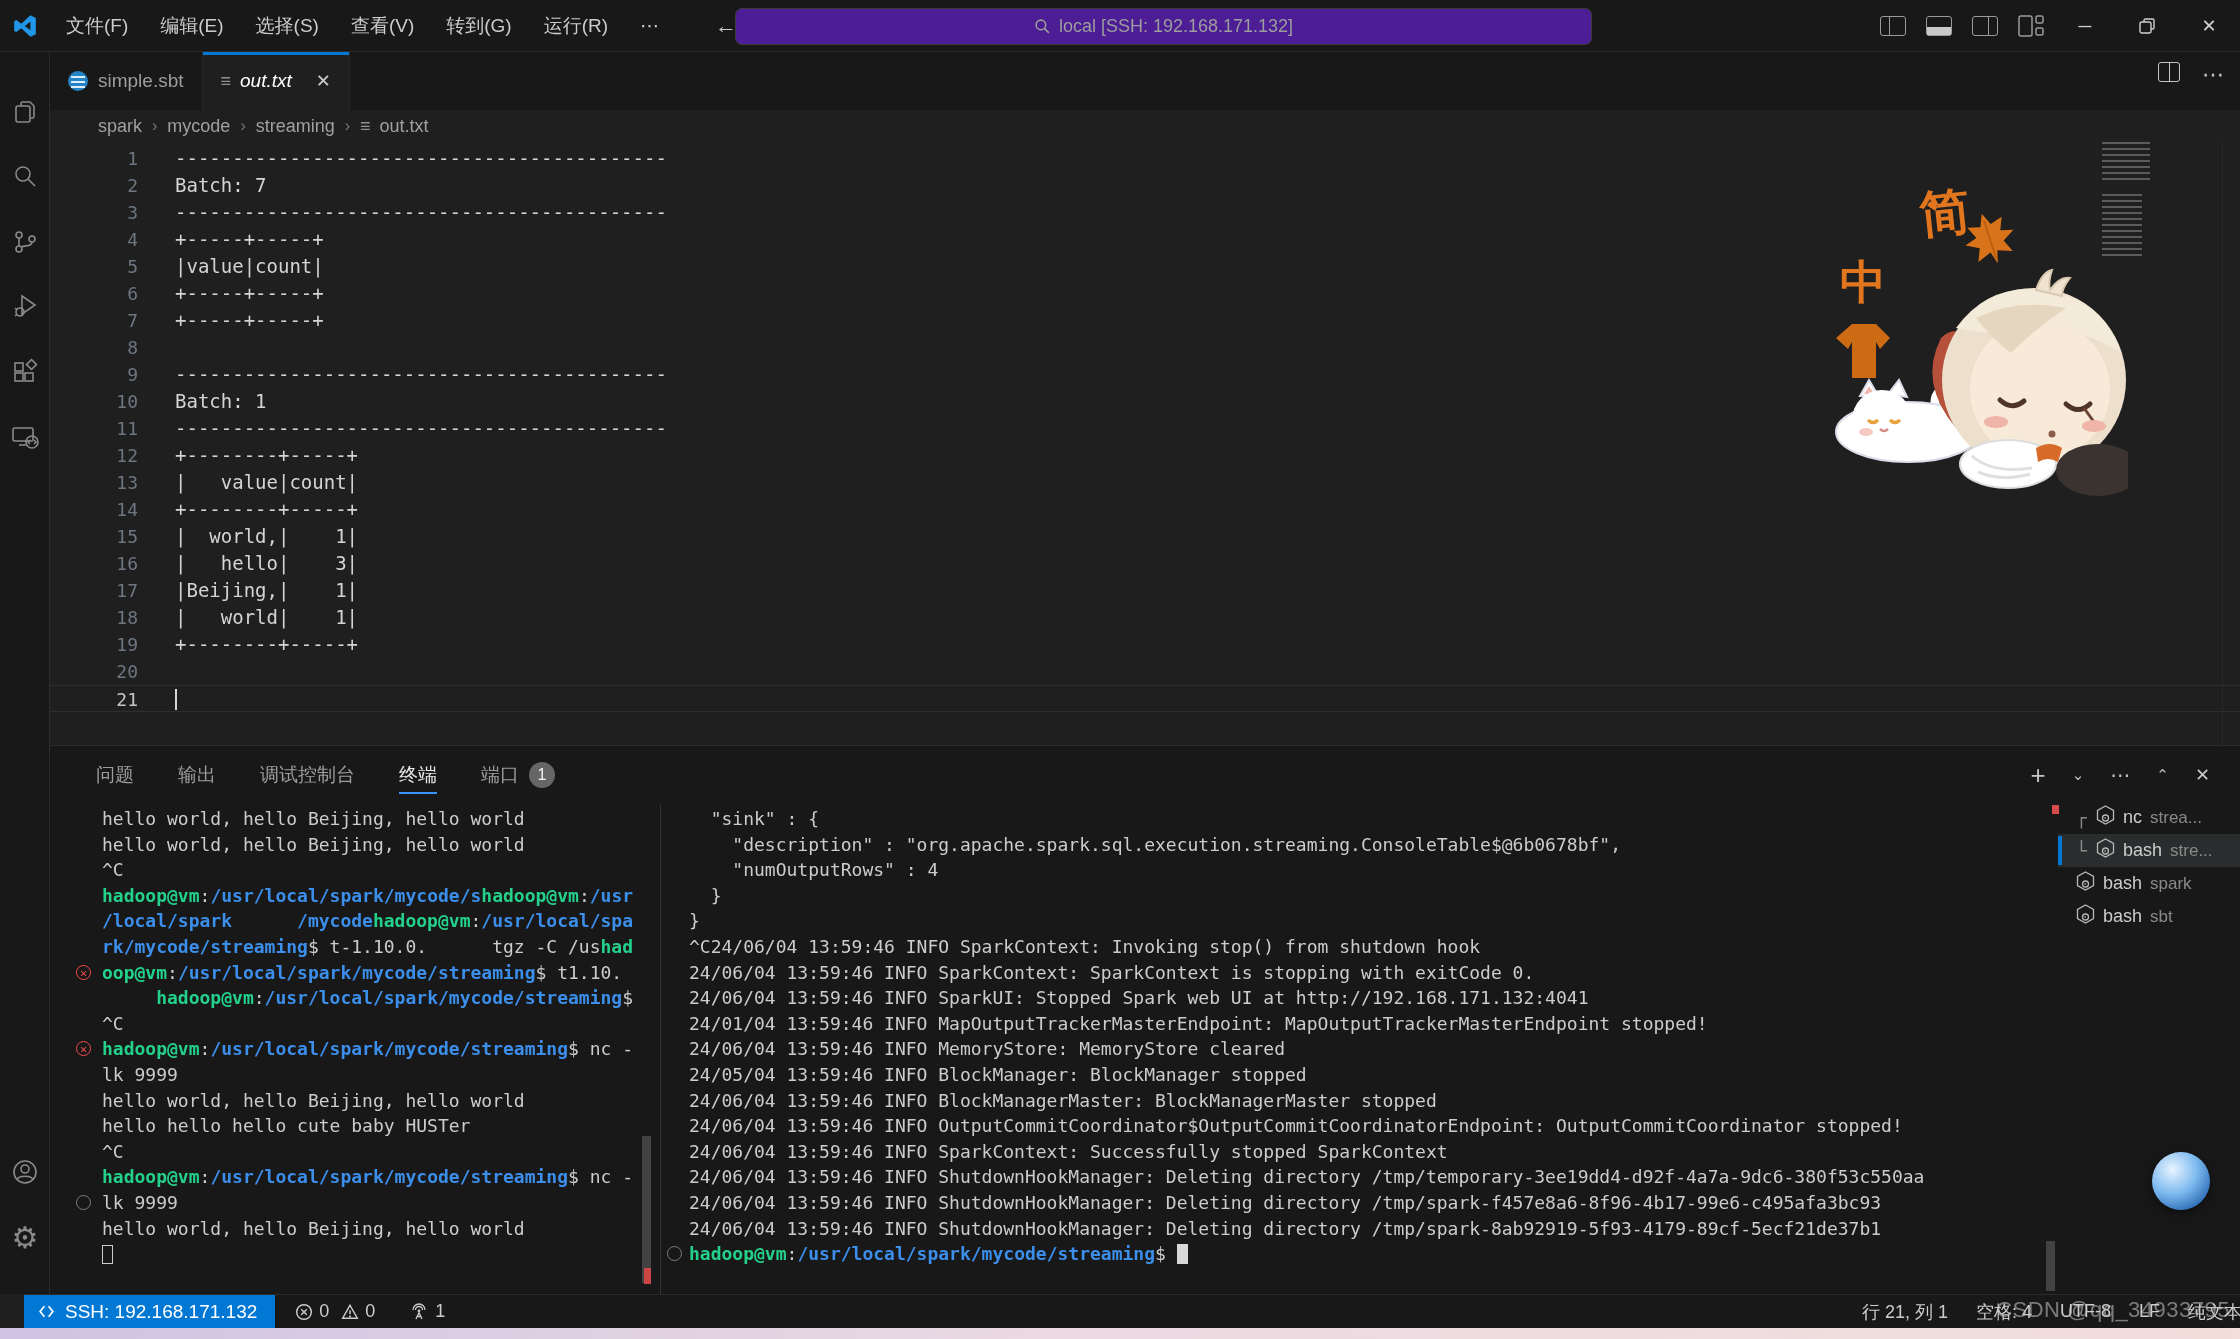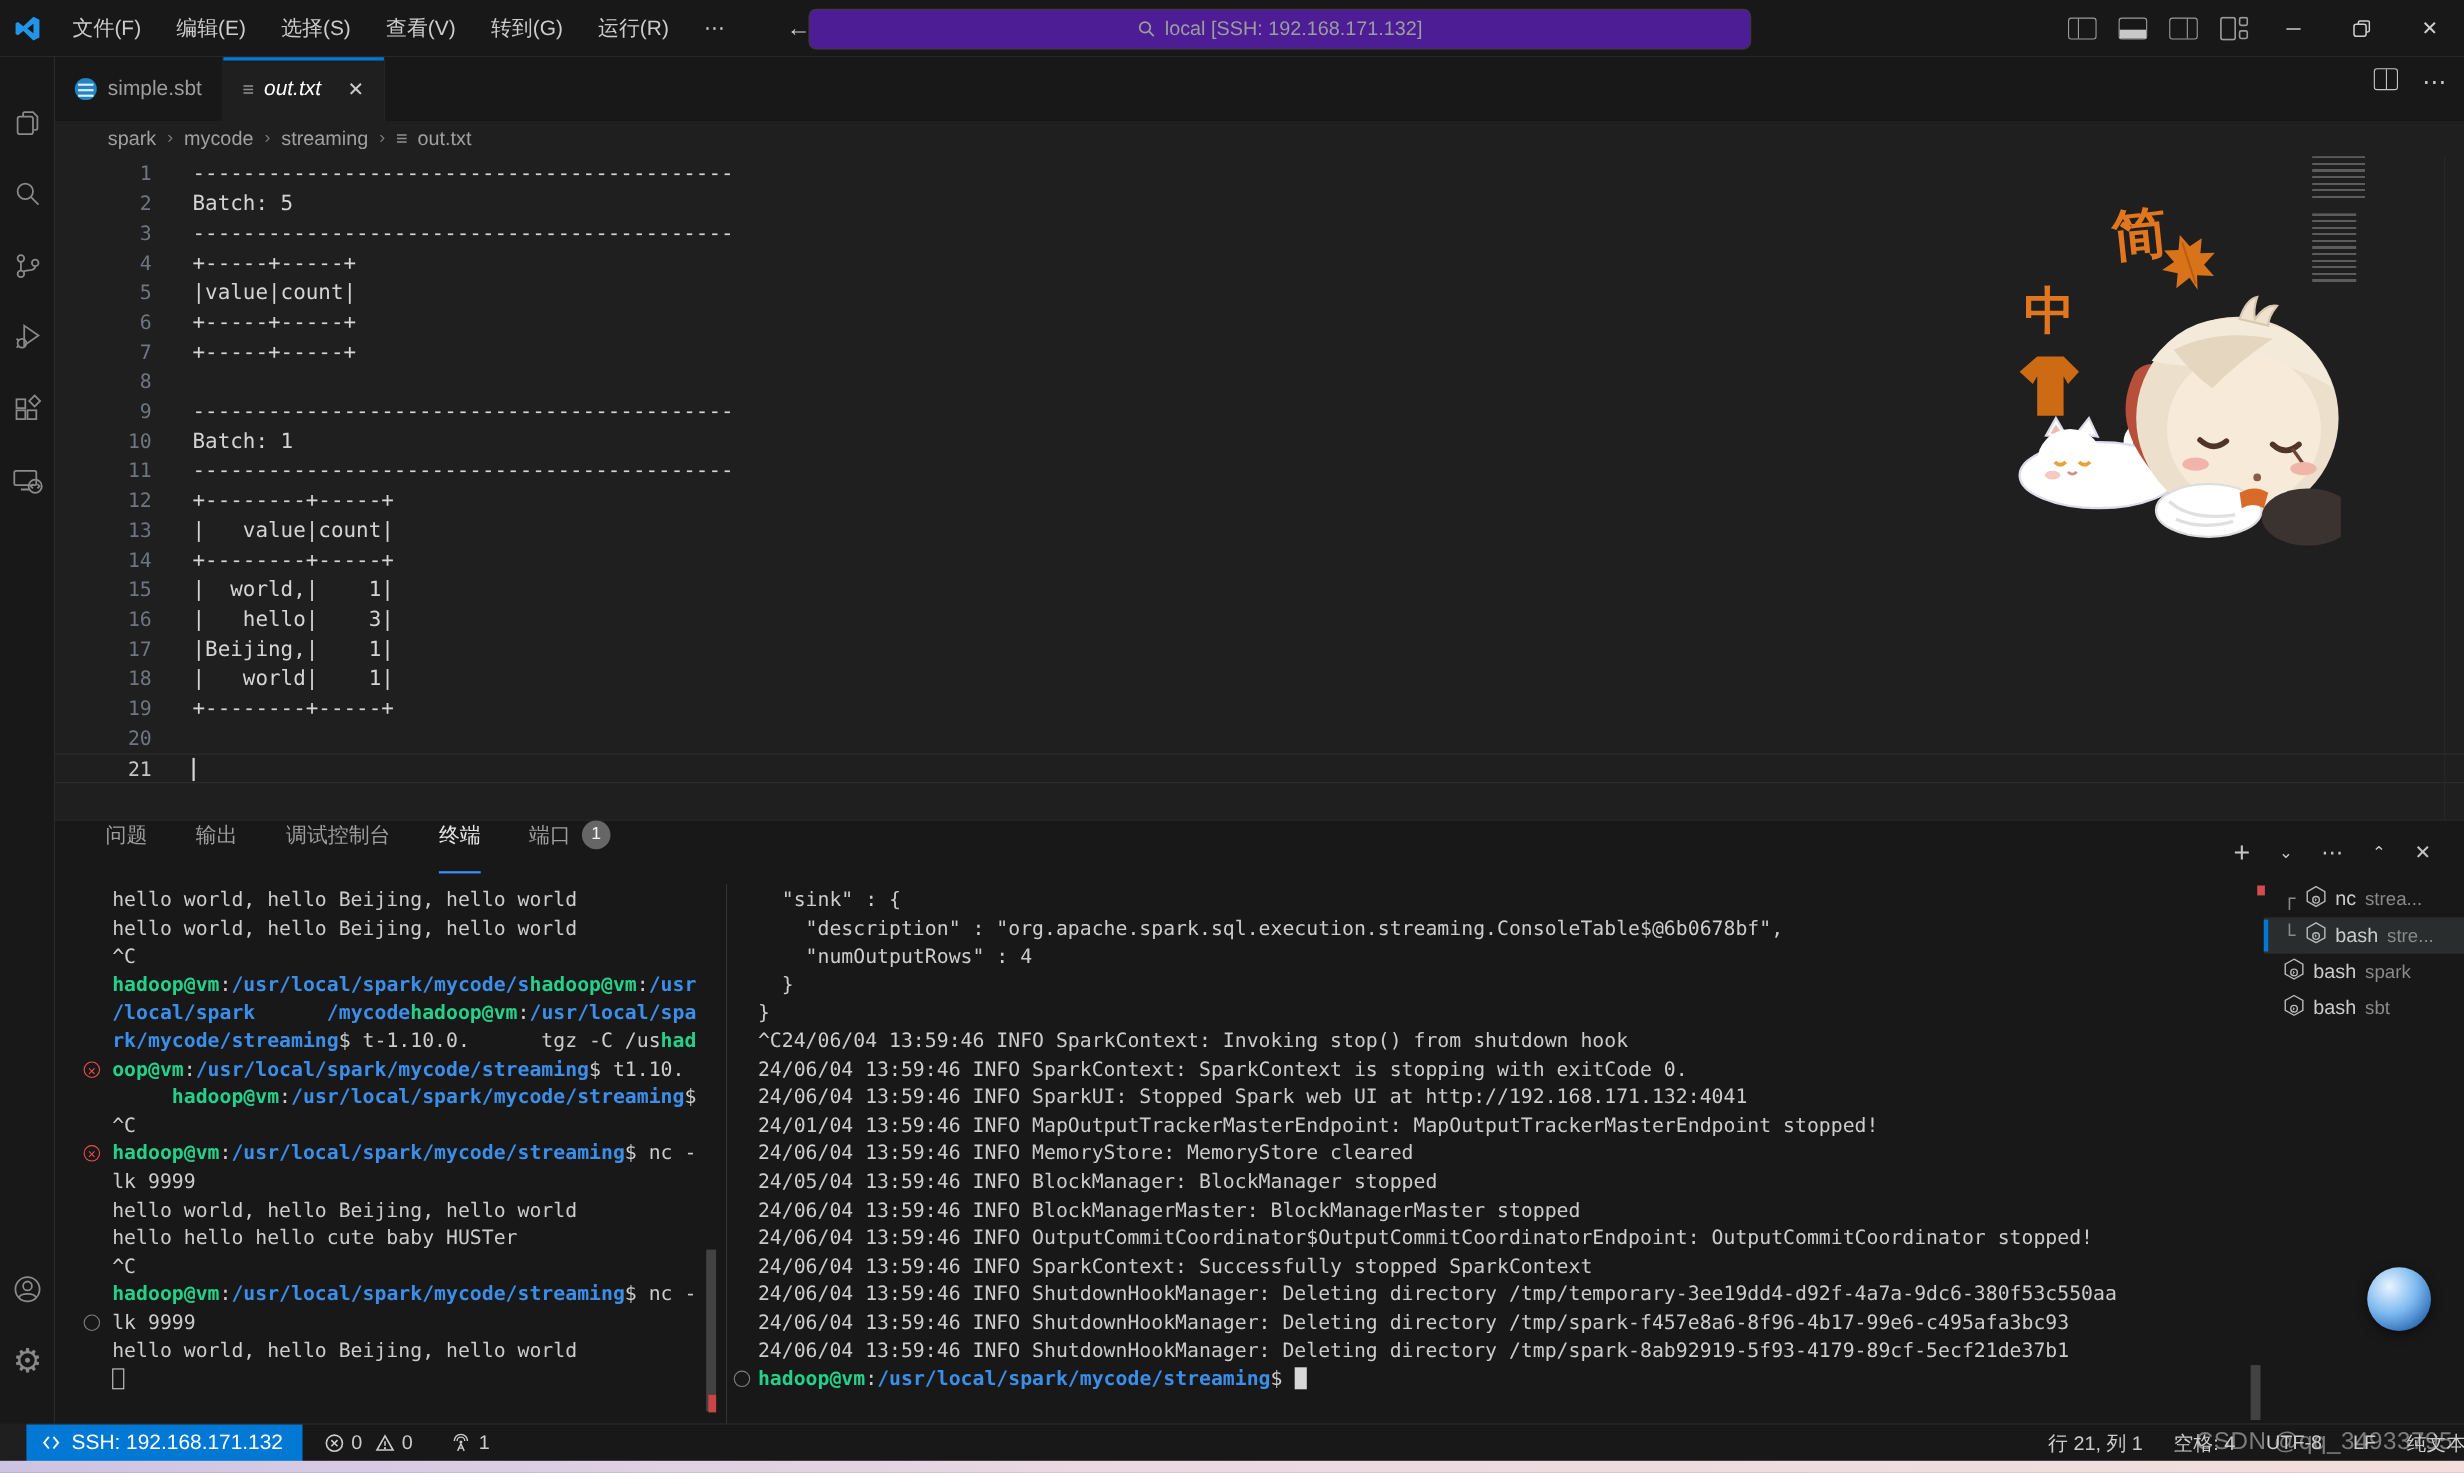--- a/index.html
+++ b/index.html
@@ -59,21 +59,21 @@
   .mm-block { background:repeating-linear-gradient(180deg, rgba(205,205,205,.35) 0 2px, transparent 2px 6px); }
   .editor-sash { position:absolute; left:2172px; top:0; bottom:0; border-left:1px solid #2a2a2a; }
 
   
   .sticker { position:absolute; left:1828px; top:180px; width:300px; height:320px; pointer-events:none; }
   .sticker .zh { position:absolute; color:#e1761f; font-weight:bold; }
 
   
   .panel { position:absolute; left:50px; top:745px; right:0; height:549px; background:#181818; border-top:1px solid #2b2b2b; }
   .panel-tabs { position:absolute; left:46px; top:0; height:58px; display:flex; align-items:center; gap:44px; font-size:19px; color:#9d9d9d; }
-  .ptab { position:relative; height:58px; display:flex; gap:10px; }
+  .ptab { position:relative; height:58px; display:flex; align-items:center; gap:10px; }
   .ptab.active { color:#e7e7e7; }
   .ptab.active::after { content:""; position:absolute; left:0; right:0; bottom:10px; height:2px; background:#3794ff; }
   .pbadge { min-width:26px; height:26px; border-radius:13px; background:#666666; color:#f2f2f2; font-size:16px; display:flex; align-items:center; justify-content:center; }
   .panel-actions { position:absolute; right:30px; top:0; height:58px; display:flex; align-items:center; gap:26px; color:#c5c5c5; font-size:20px; }
 
   
   .term { position:absolute; font-family:"DejaVu Sans Mono", monospace; font-size:18px; color:#cccccc; }
   .term-left  { left:0;  top:60px; width:610px; }
   .term-right { left:615px; top:60px; width:1395px; }
   .trow { position:relative; height:25.6px; line-height:25.6px; white-space:pre; padding-left:52px; }
@@ -244,21 +244,21 @@
       <span class="crumb-sep">›</span>
     <span>streaming</span>
       <span class="crumb-sep">›</span>
     <span class="filelines">≡</span>
     <span>out.txt</span>
   </div>
 
   <div class="editor mono">
     <div style="padding-top:3px;">
         <div class="eline"><span class="gut">1</span><span class="code">-------------------------------------------</span></div>
-        <div class="eline"><span class="gut">2</span><span class="code">Batch: 5</span></div>
+        <div class="eline"><span class="gut">2</span><span class="code">Batch: 7</span></div>
         <div class="eline"><span class="gut">3</span><span class="code">-------------------------------------------</span></div>
         <div class="eline"><span class="gut">4</span><span class="code">+-----+-----+</span></div>
         <div class="eline"><span class="gut">5</span><span class="code">|value|count|</span></div>
         <div class="eline"><span class="gut">6</span><span class="code">+-----+-----+</span></div>
         <div class="eline"><span class="gut">7</span><span class="code">+-----+-----+</span></div>
         <div class="eline"><span class="gut">8</span><span class="code"></span></div>
         <div class="eline"><span class="gut">9</span><span class="code">-------------------------------------------</span></div>
         <div class="eline"><span class="gut">10</span><span class="code">Batch: 1</span></div>
         <div class="eline"><span class="gut">11</span><span class="code">-------------------------------------------</span></div>
         <div class="eline"><span class="gut">12</span><span class="code">+--------+-----+</span></div>

